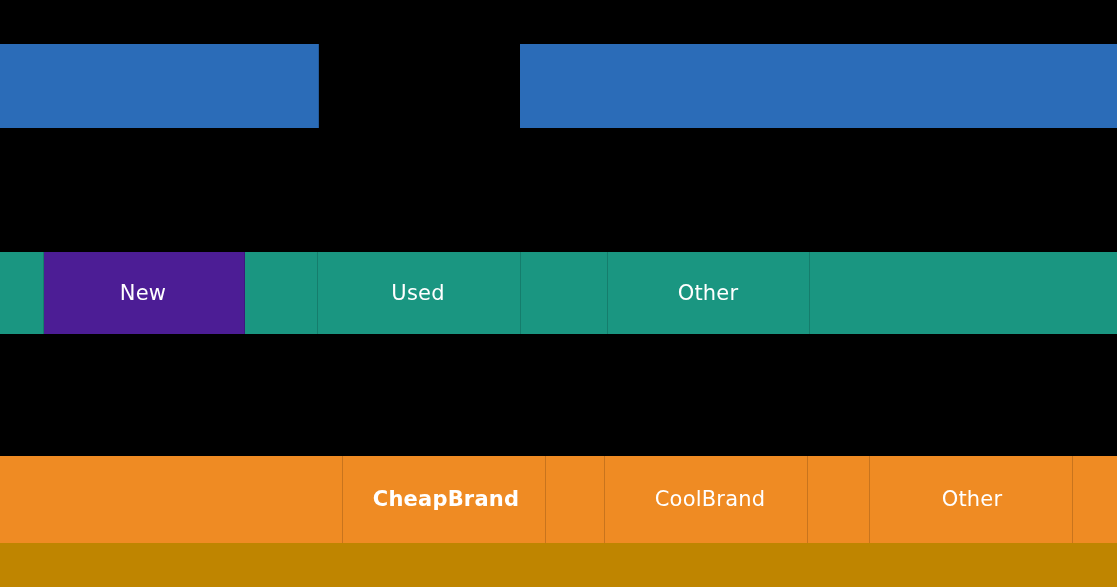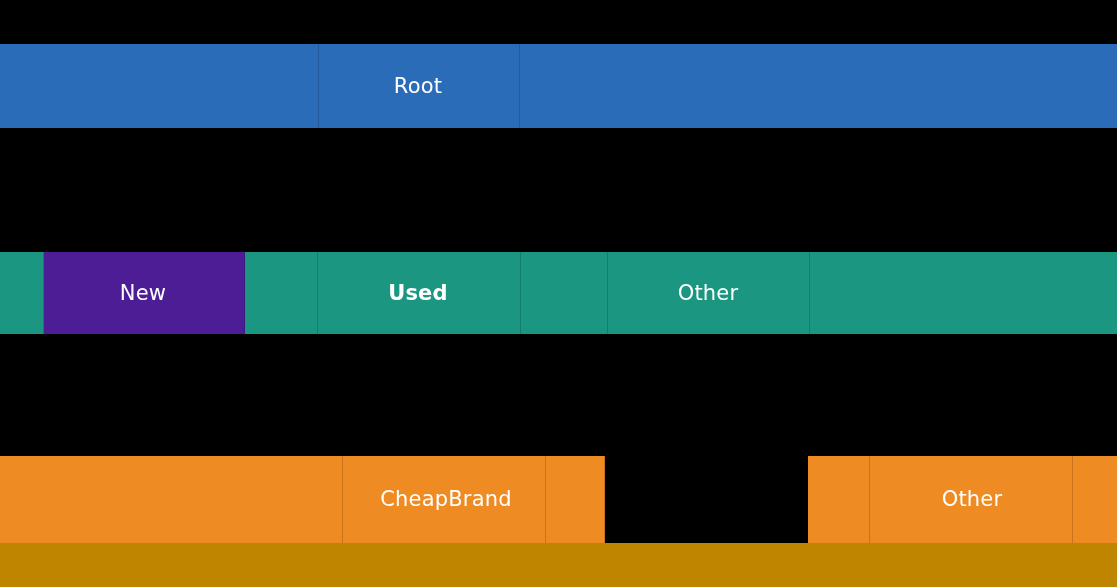--- a/index.html
+++ b/index.html
@@ -52,46 +52,46 @@
     background: rgba(0,0,0,0.16);
   }
   .node.no-sep::after { display: none; }
 </style>
 </head>
 <body>
 
 <div id="chart-root" style="background: rgb(0, 0, 0);">
     <div class="level" style="top: 44px; height: 84px;">
       <div class="node" style="left: 0px; width: 319px; background: rgb(43, 108, 184);"></div>
-      <div class="node" style="left: 319px; width: 201px; background: rgb(43, 108, 184);">
-        <span class="node-label" style="transform: translateX(-1.5px);">Root</span>
-      </div>
       <div class="node no-sep" style="left: 520px; width: 597px; background: rgb(43, 108, 184);"></div>
     </div>
     <div class="level" style="top: 252px; height: 82px;">
       <div class="node" style="left: 0px; width: 44px; background: rgb(26, 150, 129);"></div>
       <div class="node" style="left: 44px; width: 201px; background: #4c1d95;">
         <span class="node-label" style="transform: translateX(-1.5px);">New</span>
       </div>
       <div class="node" style="left: 245px; width: 73px; background: rgb(26, 150, 129);"></div>
       <div class="node" style="left: 318px; width: 203px; background: rgb(26, 150, 129);">
-        <span class="node-label" style="transform: translateX(-1.5px); font-weight: bold;">Used</span>
+        <span class="node-label" style="transform: translateX(-1.5px);">Used</span>
       </div>
       <div class="node" style="left: 521px; width: 87px; background: rgb(26, 150, 129);"></div>
       <div class="node" style="left: 608px; width: 202px; background: rgb(26, 150, 129);">
         <span class="node-label" style="transform: translateX(-1px);">Other</span>
       </div>
       <div class="node no-sep" style="left: 810px; width: 307px; background: rgb(26, 150, 129);"></div>
     </div>
     <div class="level" style="top: 456px; height: 87px;">
       <div class="node" style="left: 0px; width: 343px; background: rgb(239, 139, 35);"></div>
       <div class="node" style="left: 343px; width: 203px; background: rgb(239, 139, 35);">
-        <span class="node-label" style="transform: translateX(1.5px);">CheapBrand</span>
+        <span class="node-label" style="transform: translateX(1.5px); font-weight: bold;">CheapBrand</span>
       </div>
       <div class="node" style="left: 546px; width: 59px; background: rgb(239, 139, 35);"></div>
+      <div class="node" style="left: 605px; width: 203px; background: rgb(239, 139, 35);">
+        <span class="node-label" style="transform: translateX(3.5px);">CoolBrand</span>
+      </div>
       <div class="node" style="left: 808px; width: 62px; background: rgb(239, 139, 35);"></div>
       <div class="node" style="left: 870px; width: 203px; background: rgb(239, 139, 35);">
         <span class="node-label" style="transform: translateX(0.5px);">Other</span>
       </div>
       <div class="node no-sep" style="left: 1073px; width: 44px; background: rgb(239, 139, 35);"></div>
     </div>
     <div class="level" style="top: 543px; height: 44px;">
       <div class="node no-sep" style="left: 0px; width: 1117px; background: rgb(191, 133, 0);"></div>
     </div>
   </div>

